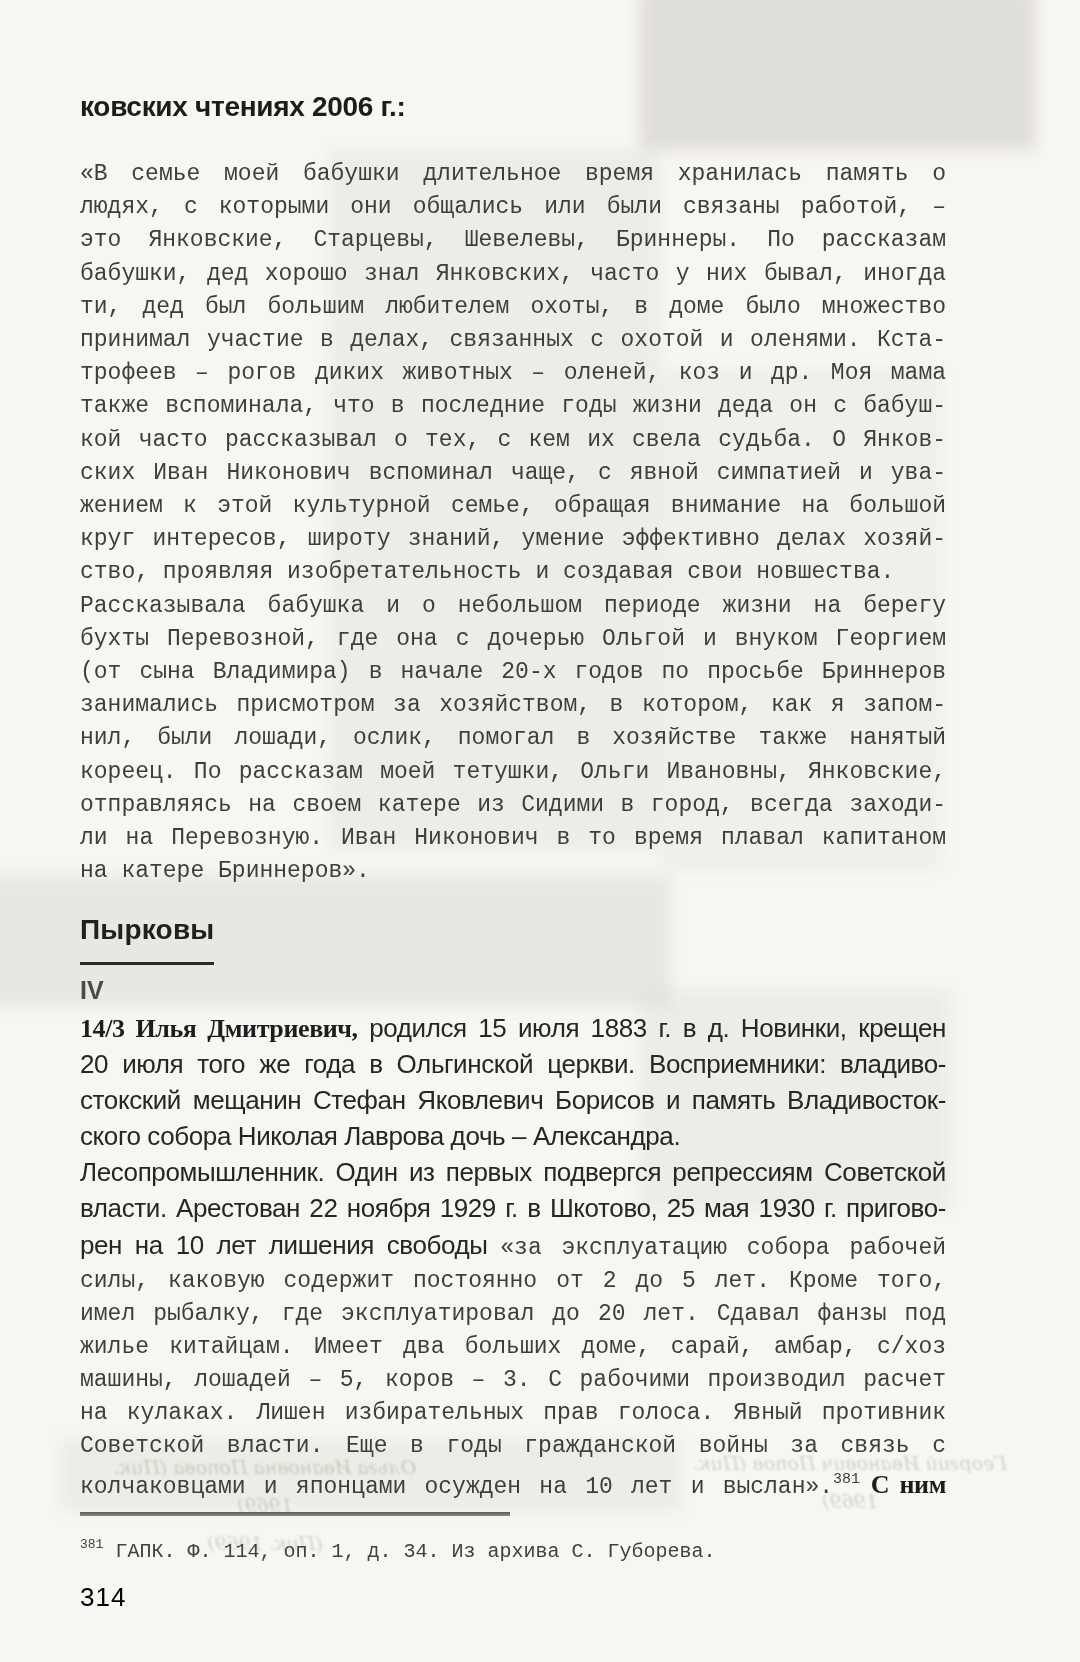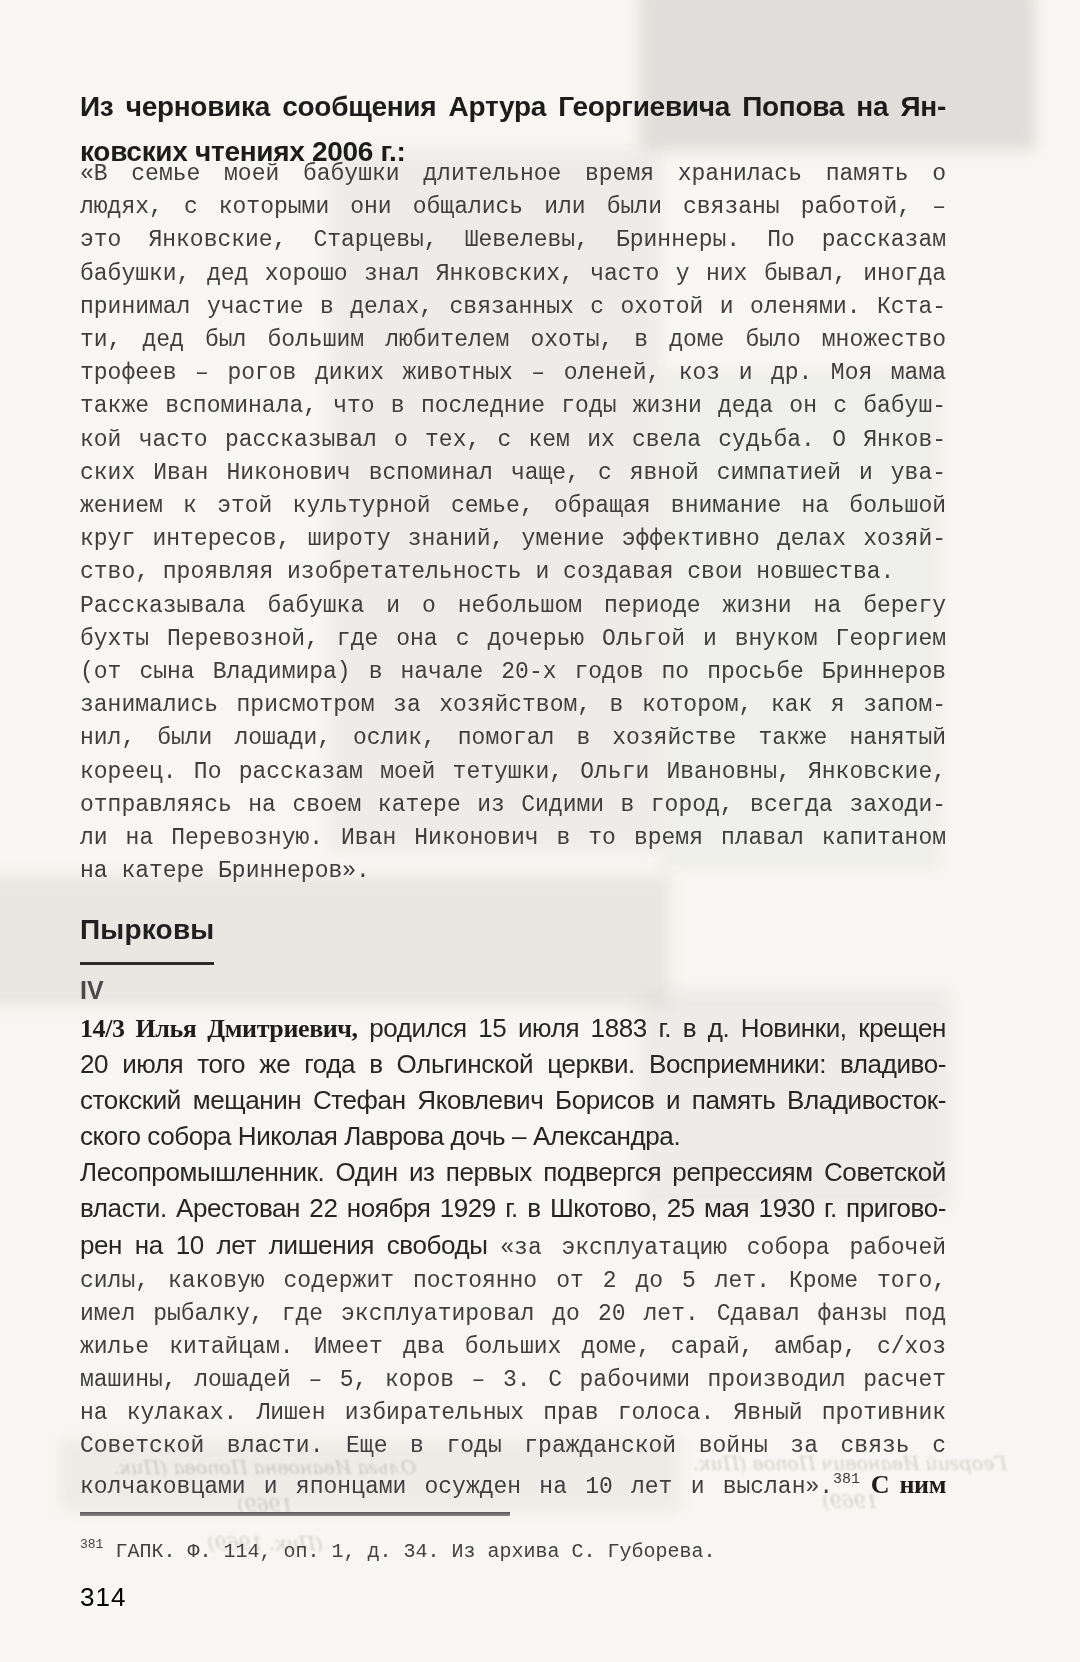--- a/index.html
+++ b/index.html
@@ -79,30 +79,29 @@
 <div class="page">
   <div class="shade tr"></div>
   <div class="shade mid"></div>
   <div class="shade rgt"></div>
   <div class="shade pyr"></div>
   <div class="shade rgt2"></div>
   <div class="shade bot"></div>
 
   <div class="textcol">
       <div class="block b-heading" style="top: 84px;">
-        <div class="line just"><span>Из черновика сообщения Артура Георгиевича Попова на Ян-</span></div>
         <div class="line"><span>ковских чтениях 2006 г.:</span></div>
       </div>
       <div class="block b-mono" style="top: 158px;">
         <div class="line just"><span class="f-m">«В семье моей бабушки длительное время хранилась память о</span></div>
         <div class="line just"><span class="f-m">людях, с которыми они общались или были связаны работой, –</span></div>
         <div class="line just"><span class="f-m">это Янковские, Старцевы, Шевелевы, Бриннеры. По рассказам</span></div>
         <div class="line just"><span class="f-m">бабушки, дед хорошо знал Янковских, часто у них бывал, иногда</span></div>
+        <div class="line just"><span class="f-m">ти, дед был большим любителем охоты, в доме было множество</span></div>
         <div class="line just"><span class="f-m">принимал участие в делах, связанных с охотой и оленями. Кста-</span></div>
-        <div class="line just"><span class="f-m">ти, дед был большим любителем охоты, в доме было множество</span></div>
         <div class="line just"><span class="f-m">трофеев – рогов диких животных – оленей, коз и др. Моя мама</span></div>
         <div class="line just"><span class="f-m">также вспоминала, что в последние годы жизни деда он с бабуш-</span></div>
         <div class="line just"><span class="f-m">кой часто рассказывал о тех, с кем их свела судьба. О Янков-</span></div>
         <div class="line just"><span class="f-m">ских Иван Никонович вспоминал чаще, с явной симпатией и ува-</span></div>
         <div class="line just"><span class="f-m">жением к этой культурной семье, обращая внимание на большой</span></div>
         <div class="line just"><span class="f-m">круг интересов, широту знаний, умение эффективно делах хозяй-</span></div>
         <div class="line"><span class="f-m">ство, проявляя изобретательность и создавая свои новшества.</span></div>
         <div class="line just"><span class="f-m">Рассказывала бабушка и о небольшом периоде жизни на берегу</span></div>
         <div class="line just"><span class="f-m">бухты Перевозной, где она с дочерью Ольгой и внуком Георгием</span></div>
         <div class="line just"><span class="f-m">(от сына Владимира) в начале 20-х годов по просьбе Бриннеров</span></div>

